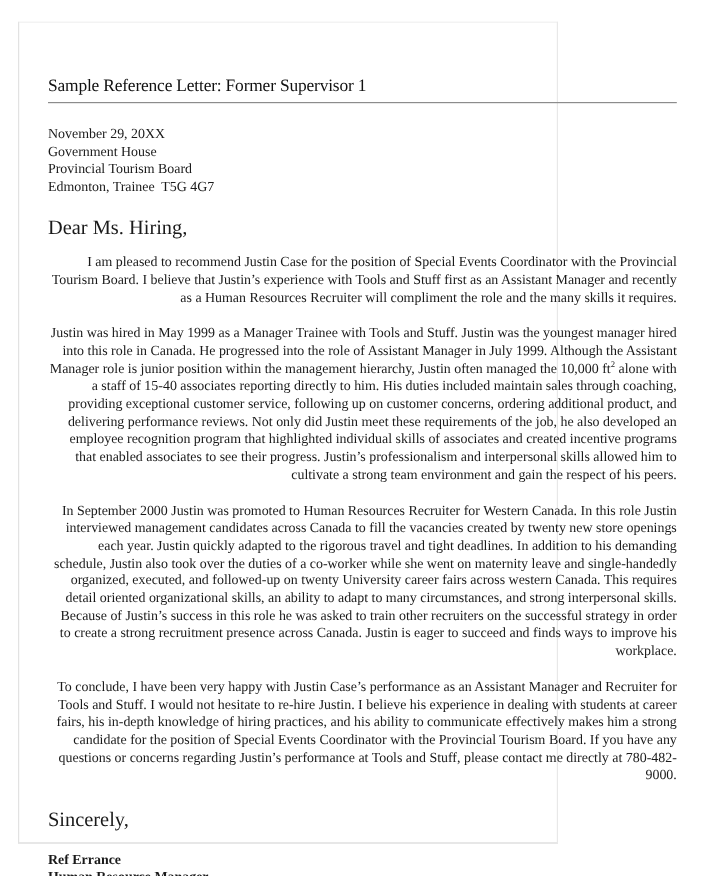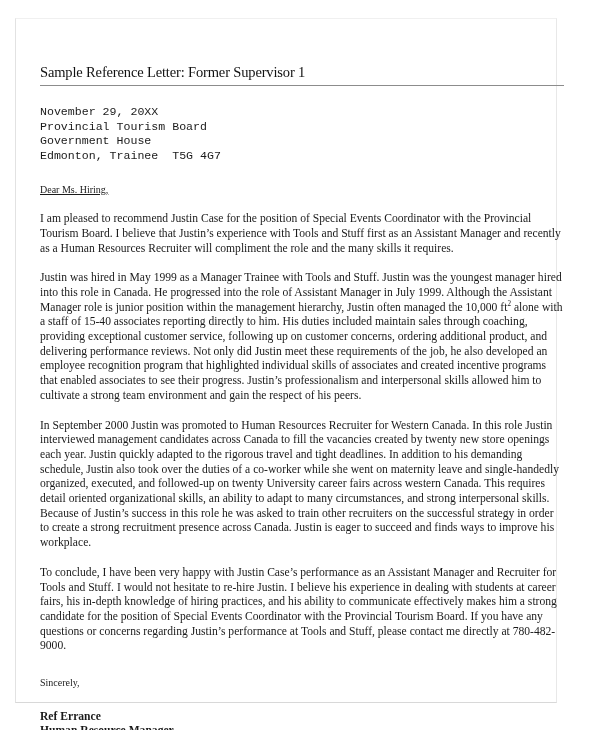--- a/index.html
+++ b/index.html
@@ -11,21 +11,21 @@
     width: 600px;
     height: 730px;
     font-family: "Liberation Serif", "DejaVu Serif", serif;
     color: #1a1a1a;
     overflow: hidden;
   }
   .page {
     position: absolute;
     left: 15px;
     top: 18px;
-    width: 542px;
+    width: 450px;
     height: 685px;
     background: #ffffff;
     border-left: 1px solid #e2e2e2;
     border-right: 1px solid #e8e8e8;
     border-bottom: 1px solid #d8d8d8;
     border-top: 1px solid #f0f0f0;
     box-sizing: border-box;
   }
   .content {
     position: absolute;
@@ -45,43 +45,41 @@
     white-space: nowrap;
   }
   .address-block {
     margin-top: 19px;
     font-size: 11.6px;
     line-height: 14.6px;
     color: #1a1a1a;
   }
   .address-line {
     white-space: pre;
-    font-family: Liberation Mono, monospace;
   }
   .salutation {
     margin-top: 19px;
-    font-size: 10px;
+    font-size: 17px;
     line-height: 14.6px;
-    text-decoration: underline;
   }
   .para {
     margin-top: 15px;
     font-size: 11.6px;
     line-height: 14.7px;
-    text-align: left;
+    text-align: right;
     color: #1a1a1a;
   }
   .para sup {
     font-size: 0.62em;
     vertical-align: super;
     line-height: 0;
   }
   .closing {
     margin-top: 22px;
-    font-size: 10px;
+    font-size: 17px;
     line-height: 14.6px;
   }
   .signature-block {
     margin-top: 19px;
     font-size: 11.6px;
     line-height: 14.6px;
   }
   .sig-line {
     white-space: pre;
     font-weight: bold;
@@ -90,22 +88,22 @@
 </head>
 <body>
 
 <div class="page">
   <div class="content">
 
     <div class="doc-title">Sample Reference Letter: Former Supervisor 1</div>
 
     <div class="address-block">
       <div class="address-line">November 29, 20XX</div>
+      <div class="address-line">Government House</div>
       <div class="address-line">Provincial Tourism Board</div>
-      <div class="address-line">Government House</div>
       <div class="address-line">Edmonton, Trainee  T5G 4G7</div>
     </div>
 
     <div class="salutation">Dear Ms. Hiring,</div>
 
     <div class="para">I am pleased to recommend Justin Case for the position of Special Events Coordinator with the Provincial Tourism Board. I believe that Justin’s experience with Tools and Stuff first as an Assistant Manager and recently as a Human Resources Recruiter will compliment the role and the many skills it requires.</div>
 
     <div class="para"><span>Justin was hired in May 1999 as a Manager Trainee with Tools and Stuff. Justin was the youngest manager hired into this role in Canada. He progressed into the role of Assistant Manager in July 1999. Although the Assistant Manager role is junior position within the management hierarchy, Justin often managed the 10,000 ft</span><sup>2</sup><span> alone with a staff of 15-40 associates reporting directly to him. His duties included maintain sales through coaching, providing exceptional customer service, following up on customer concerns, ordering additional product, and delivering performance reviews. Not only did Justin meet these requirements of the job, he also developed an employee recognition program that highlighted individual skills of associates and created incentive programs that enabled associates to see their progress. Justin’s professionalism and interpersonal skills allowed him to cultivate a strong team environment and gain the respect of his peers.</span></div>
 
     <div class="para">In September 2000 Justin was promoted to Human Resources Recruiter for Western Canada. In this role Justin interviewed management candidates across Canada to fill the vacancies created by twenty new store openings each year. Justin quickly adapted to the rigorous travel and tight deadlines. In addition to his demanding schedule, Justin also took over the duties of a co-worker while she went on maternity leave and single-handedly organized, executed, and followed-up on twenty University career fairs across western Canada. This requires detail oriented organizational skills, an ability to adapt to many circumstances, and strong interpersonal skills. Because of Justin’s success in this role he was asked to train other recruiters on the successful strategy in order to create a strong recruitment presence across Canada. Justin is eager to succeed and finds ways to improve his workplace.</div>

